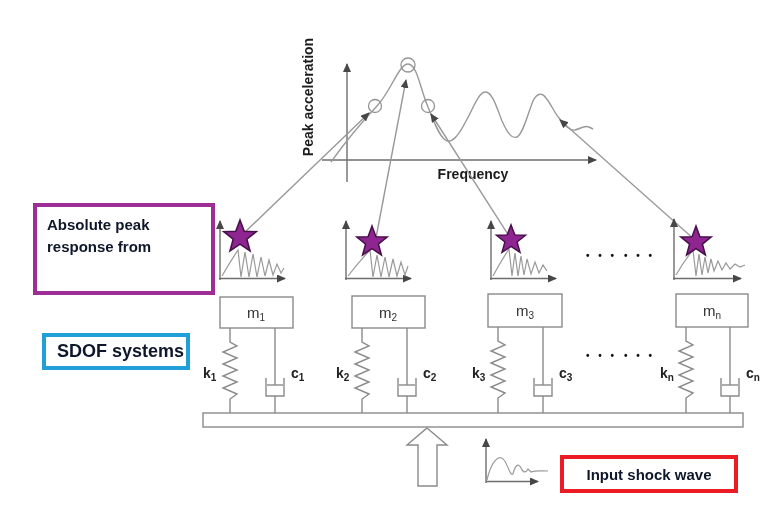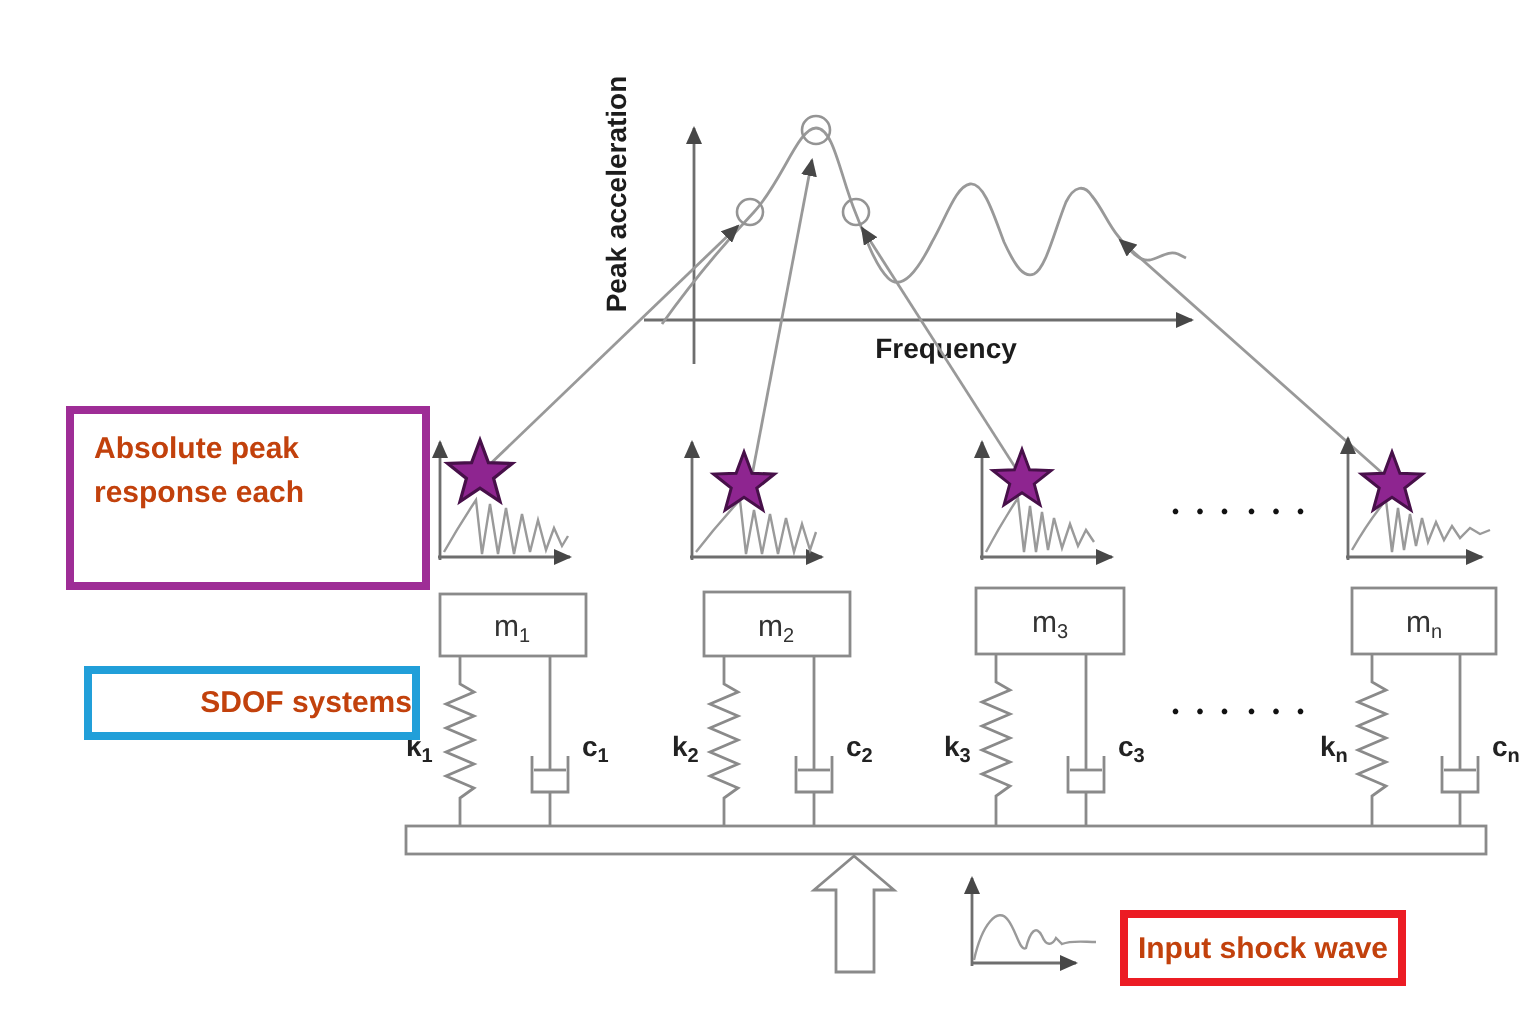--- a/index.html
+++ b/index.html
@@ -11,26 +11,26 @@
   .mass-label{font-size:15px;fill:#333;}
   .kc-label{font-size:14px;font-weight:bold;fill:#222;}
   .dots-label{font-size:10px;font-weight:bold;letter-spacing:3px;fill:#111;}
   .ln{stroke:var(--line-gray,#999);stroke-width:1.4;fill:none;}
   .ax{stroke:#6e6e6e;stroke-width:1.4;fill:none;}
   .ring{stroke:#9a9a9a;stroke-width:1.2;fill:none;}
   .mech{stroke:#8a8a8a;stroke-width:1.4;fill:none;}
   .boxfill{fill:#fff;stroke:#8a8a8a;stroke-width:1.4;}
   .circ{stroke:#949494;stroke-width:1.3;fill:none;}
   .star{fill:var(--star-fill,#8e2590);stroke:var(--star-stroke,#471049);stroke-width:1.6;}
-  .callout{position:absolute;box-sizing:border-box;font-weight:bold;color:#c2410c;background:#fff;}
+  .callout{position:absolute;box-sizing:border-box;font-weight:bold;color:#0f172a;background:#fff;}
   .callout.purple{left:33px;top:203px;width:182px;height:92px;border:4px solid var(--purple-box,#9e2d96);
                   padding:7px 0 0 10px;font-size:15px;line-height:22px;}
-  .callout.blue{left:42px;top:333px;width:168px;height:37px;border:4px solid var(--blue-box,#219fd9);
-                display:flex;align-items:center;padding-left:11px;font-size:15px;justify-content:flex-end;}
-  .callout.red{left:560px;top:455px;width:143px;height:38px;border:4px solid var(--red-box,#ec1c24);
+  .callout.blue{left:42px;top:333px;width:148px;height:37px;border:4px solid var(--blue-box,#219fd9);
+                display:flex;align-items:center;padding-left:11px;font-size:18px;}
+  .callout.red{left:560px;top:455px;width:178px;height:38px;border:4px solid var(--red-box,#ec1c24);
                display:flex;align-items:center;justify-content:center;font-size:15px;}
 </style>
 </head>
 <body>
 
 <div class="stage">
 
 <svg width="768" height="505" viewBox="0 0 768 505">
   <defs>
     <marker id="ah" markerUnits="userSpaceOnUse" markerWidth="10" markerHeight="8" refX="8" refY="4" orient="auto">
@@ -165,21 +165,21 @@
     <line class="ax" x1="486" y1="483" x2="486" y2="439" marker-end="url(#ah)"></line>
     <line class="ax" x1="486" y1="481.5" x2="538" y2="481.5" marker-end="url(#ah)"></line>
     <path class="ring" d="M 487,480 C 491,462 499,453 504,460 C 508,465 510,476 513,474
              C 515,466 518,462 521,468 C 523,473 526,473 528,469
              L 531,472 C 536,470 542,471 548,471"></path>
   </g>
 </svg>
 
   <div class="callout purple">
     <div>Absolute peak</div>
-    <div>response each</div>
+    <div>response from</div>
   </div>
 
   <div class="callout blue">
     <span>SDOF systems</span>
   </div>
 
   <div class="callout red">
     <span>Input shock wave</span>
   </div>
 

